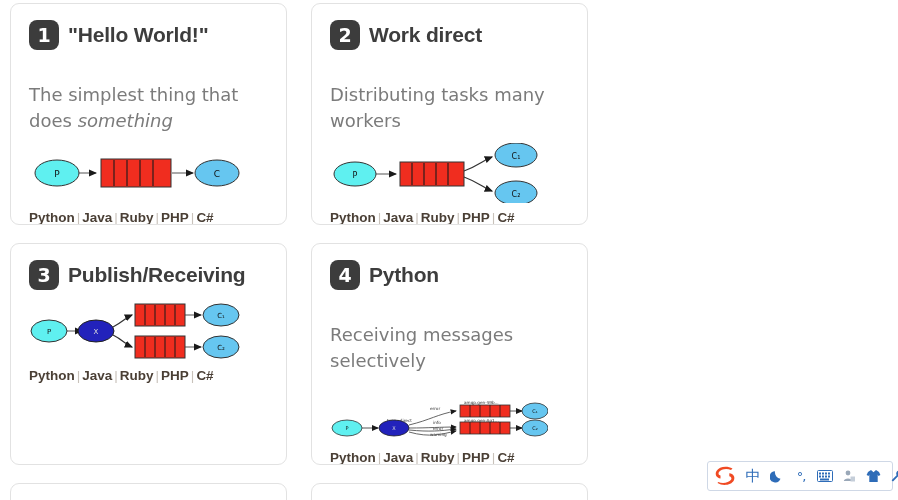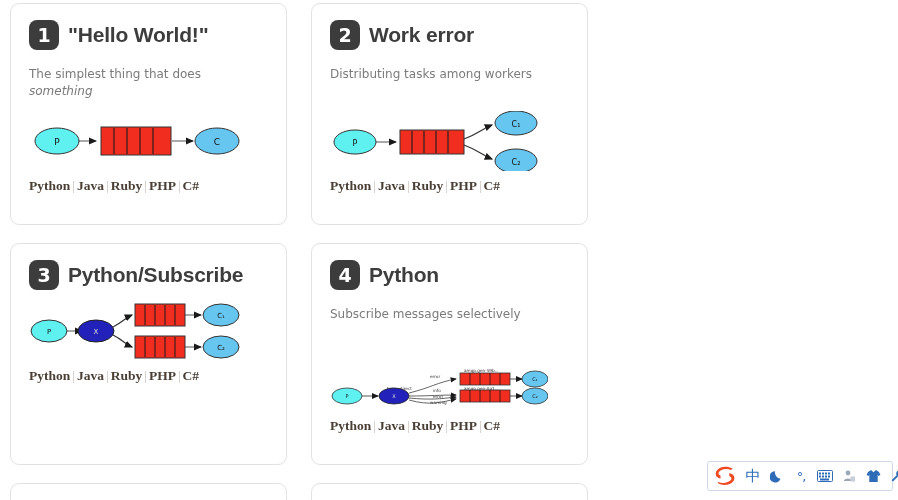--- a/index.html
+++ b/index.html
@@ -68,22 +68,22 @@
   .card-title {
     font-size: 21px;
     font-weight: bold;
     color: #3d3d3d;
     letter-spacing: -0.2px;
     white-space: nowrap;
     font-family: "Liberation Sans", "DejaVu Sans", sans-serif;
   }
 
   .card-desc {
-    margin-top: 14px;
-    font-size: 12px;
+    margin-top: 30px;
+    font-size: 18px;
     line-height: 1.45;
     color: #7b7b7b;
     width: 215px;
     min-height: 36px;
   }
   .card-desc em { font-style: italic; }
 
   .diagram-wrap {
     height: 66px;
     margin-top: 6px;
@@ -92,21 +92,21 @@
   }
   .diagram-wrap svg { display: block; }
 
   .langs {
     margin-top: 2px;
     font-size: 13.5px;
     font-weight: bold;
     color: #4a3f35;
     line-height: 1.5;
     width: 205px;
-    font-family: Liberation Serif, serif;
+    font-family: Liberation Sans, sans-serif;
   }
   .langs .sep { color: #c9c2bb; font-weight: normal; padding: 0 2px; }
   .lang { color: #4a3f35; }
 
   
   .ime-bar {
     position: absolute;
     left: 707px;
     top: 461px;
     width: 186px;
@@ -177,24 +177,24 @@
         </svg>
       </div>
       <div class="langs">
         <span class="lang">Python</span><span class="sep">|</span><span class="lang">Java</span><span class="sep">|</span><span class="lang">Ruby</span><span class="sep">|</span><span class="lang">PHP</span><span class="sep">|</span><span class="lang">C#</span>
       </div>
     </div>
 
     <div class="card">
       <div class="card-head">
         <div class="badge">2</div>
-        <div class="card-title">Work error</div>
+        <div class="card-title">Work direct</div>
       </div>
       <div class="card-desc">
-        <span>Distributing tasks among workers</span>
+        <span>Distributing tasks many workers</span>
       </div>
       <div class="diagram-wrap">
         <svg width="215" height="60" viewBox="0 0 215 60">
           <line x1="46" y1="31" x2="66" y2="31" stroke="#555" stroke-width="1.2" marker-end="url(#ah)"></line>
           <path d="M134,28 C150,22 152,18 162,14" fill="none" stroke="#333" stroke-width="1.2" marker-end="url(#ah)"></path>
           <path d="M134,34 C150,40 152,44 162,48" fill="none" stroke="#333" stroke-width="1.2" marker-end="url(#ah)"></path>
           <ellipse cx="25" cy="31" rx="21" ry="12" fill="#5ff0f0" stroke="#333" stroke-width="1"></ellipse>
           <text x="25" y="35" font-size="8" text-anchor="middle" fill="#111" font-family="'DejaVu Sans',sans-serif">P</text>
           <rect x="70" y="19" width="64" height="24" fill="#f02d1f" stroke="#333" stroke-width="1"></rect>
           <g stroke="#1a1a1a" stroke-width="1.1">
@@ -210,21 +210,21 @@
         </svg>
       </div>
       <div class="langs">
         <span class="lang">Python</span><span class="sep">|</span><span class="lang">Java</span><span class="sep">|</span><span class="lang">Ruby</span><span class="sep">|</span><span class="lang">PHP</span><span class="sep">|</span><span class="lang">C#</span>
       </div>
     </div>
 
     <div class="card">
       <div class="card-head">
         <div class="badge">3</div>
-        <div class="card-title">Python/Subscribe</div>
+        <div class="card-title">Publish/Receiving</div>
       </div>
       <div class="diagram-wrap">
         <svg width="215" height="62" viewBox="0 0 215 62">
           <line x1="37" y1="31" x2="53" y2="31" stroke="#555" stroke-width="1.2" marker-end="url(#ah)"></line>
           <path d="M84,27 C94,22 96,18 103,15" fill="none" stroke="#333" stroke-width="1.2" marker-end="url(#ah)"></path>
           <path d="M84,35 C94,40 96,44 103,47" fill="none" stroke="#333" stroke-width="1.2" marker-end="url(#ah)"></path>
           <line x1="156" y1="15" x2="172" y2="15" stroke="#555" stroke-width="1.2" marker-end="url(#ah)"></line>
           <line x1="156" y1="47" x2="172" y2="47" stroke="#555" stroke-width="1.2" marker-end="url(#ah)"></line>
           <ellipse cx="20" cy="31" rx="18" ry="11" fill="#5ff0f0" stroke="#333" stroke-width="1"></ellipse>
           <text x="20" y="34" font-size="7" text-anchor="middle" fill="#111" font-family="'DejaVu Sans',sans-serif">P</text>
@@ -254,21 +254,21 @@
         <span class="lang">Python</span><span class="sep">|</span><span class="lang">Java</span><span class="sep">|</span><span class="lang">Ruby</span><span class="sep">|</span><span class="lang">PHP</span><span class="sep">|</span><span class="lang">C#</span>
       </div>
     </div>
 
     <div class="card">
       <div class="card-head">
         <div class="badge">4</div>
         <div class="card-title">Python</div>
       </div>
       <div class="card-desc">
-        <span>Subscribe messages selectively</span>
+        <span>Receiving messages selectively</span>
       </div>
       <div class="diagram-wrap">
         <svg width="218" height="62" viewBox="0 0 218 62">
           <g font-family="'DejaVu Sans',sans-serif" fill="#333">
             <text x="57" y="40" font-size="4.2">type=direct</text>
             <text x="100" y="28" font-size="4.2">error</text>
             <text x="103" y="42" font-size="4.2">info</text>
             <text x="103" y="48" font-size="4.2">error</text>
             <text x="100" y="54" font-size="4.2">warning</text>
             <text x="134" y="22" font-size="4.2">amqp.gen-S9b...</text>

